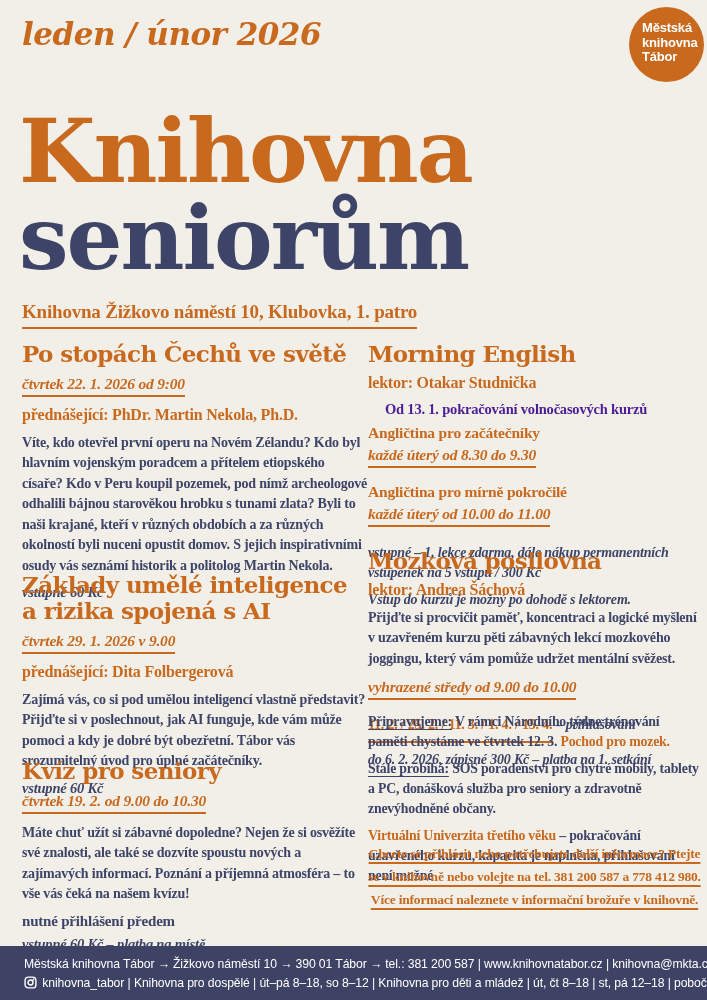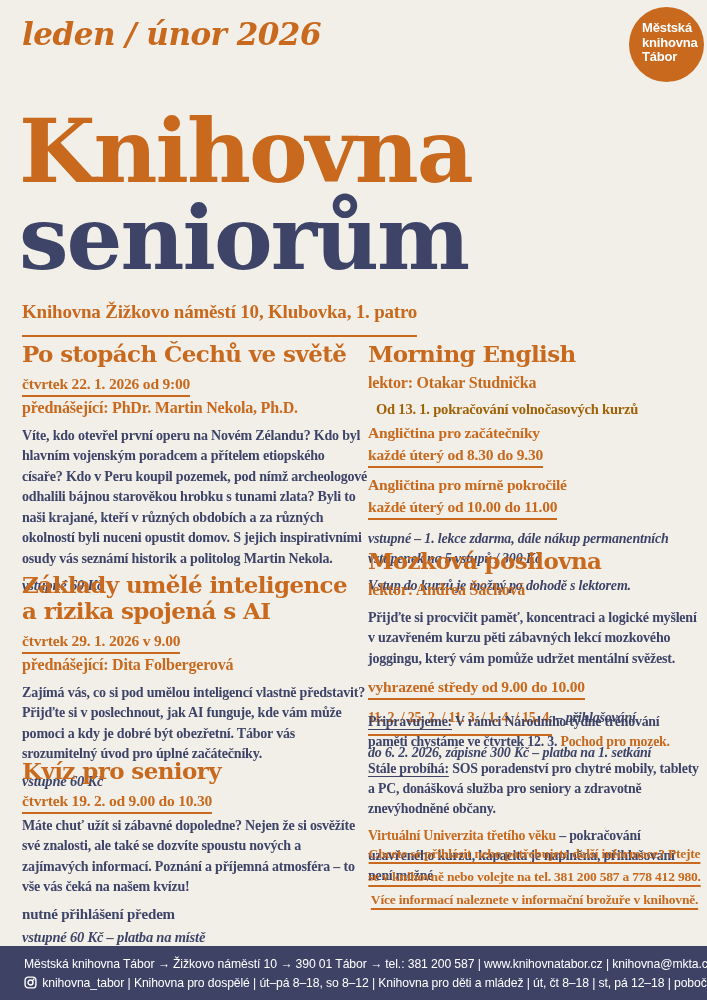--- a/index.html
+++ b/index.html
@@ -24,43 +24,44 @@
   }
   
   .hero{position:absolute;left:19px;top:108px;
     font-family:"DejaVu Serif",serif;font-weight:700;
     font-size:88px;line-height:87px;letter-spacing:-2px;}
   .hero-l1{color:#C8691E;}
   .hero-l2{color:#3E4468;}
   .subtitle{
     position:absolute;left:22px;top:301px;display:inline-block;
     color:#C8691E;font-weight:700;font-size:19px;letter-spacing:-0.2px;
-    border-bottom:2px solid #C8691E;padding-bottom:12px;
+    border-bottom:2px solid #C8691E;padding-bottom:4px;
   }
   
   .section{position:absolute;}
   .col-l{left:22px;width:346px;}
   .col-r{left:368px;width:333px;}
   .s-l1{top:341px;} .s-l2{top:572px;} .s-l3{top:758px;}
   .s-r1{top:341px;} .s-r2{top:548px;} .s-r3{top:712px;} .s-r4{top:843px;text-align:center;}
   .section h2{
     font-family:"DejaVu Serif",serif;font-weight:700;color:#C8691E;
     font-size:23px;line-height:1.13;margin:0 0 7px;letter-spacing:-0.6px;
   }
   .date-u{
     display:inline-block;color:#C8691E;font-weight:700;font-size:15.5px;
-    border-bottom:2.5px solid #C8691E;padding-bottom:2px;margin:1px 0 2px;
+    border-bottom:2.5px solid #C8691E;padding-bottom:2px;margin:1px 0 9px;
     letter-spacing:-0.2px;
+    font-style:italic;
   }
   .lect{color:#C8691E;font-weight:700;font-size:16px;margin:0 0 9px;letter-spacing:-0.2px;}
   .body-p{color:#3E4468;font-weight:700;font-size:14px;line-height:1.46;
     margin:0 0 8px;letter-spacing:-0.2px;}
   .note{color:#3E4468;font-weight:700;font-size:15px;margin:0 0 6px;letter-spacing:-0.2px;}
   .price{color:#3E4468;font-weight:700;font-style:italic;font-size:14.5px;margin:0;letter-spacing:-0.2px;}
-  .intro{color:#a16207;font-weight:700;font-size:14.5px;margin:2px 8px 3px;letter-spacing:-0.2px;}
+  .intro{color:#4c1d95;font-weight:700;font-size:14.5px;margin:2px 17px 3px;letter-spacing:-0.2px;}
   .course{color:#C8691E;font-weight:700;font-size:15.5px;margin:6px 0 3px;letter-spacing:-0.2px;}
   .note-it{color:#3E4468;font-weight:700;font-style:italic;font-size:14px;
     line-height:1.42;margin:7px 0 0;letter-spacing:-0.2px;}
   .dates-row{margin:8px 0 0;font-size:14px;letter-spacing:-0.2px;}
   .dates-u{display:inline-block;color:#C8691E;font-weight:700;
     border-bottom:2.5px solid #C8691E;padding-bottom:8px;}
   .dates-sfx{color:#3E4468;font-weight:700;font-style:italic;}
   .prep-p{color:#3E4468;font-weight:700;font-size:13.8px;line-height:1.45;
     margin:0 0 7px;letter-spacing:-0.2px;}
   .u{text-decoration:underline;text-underline-offset:3px;}

